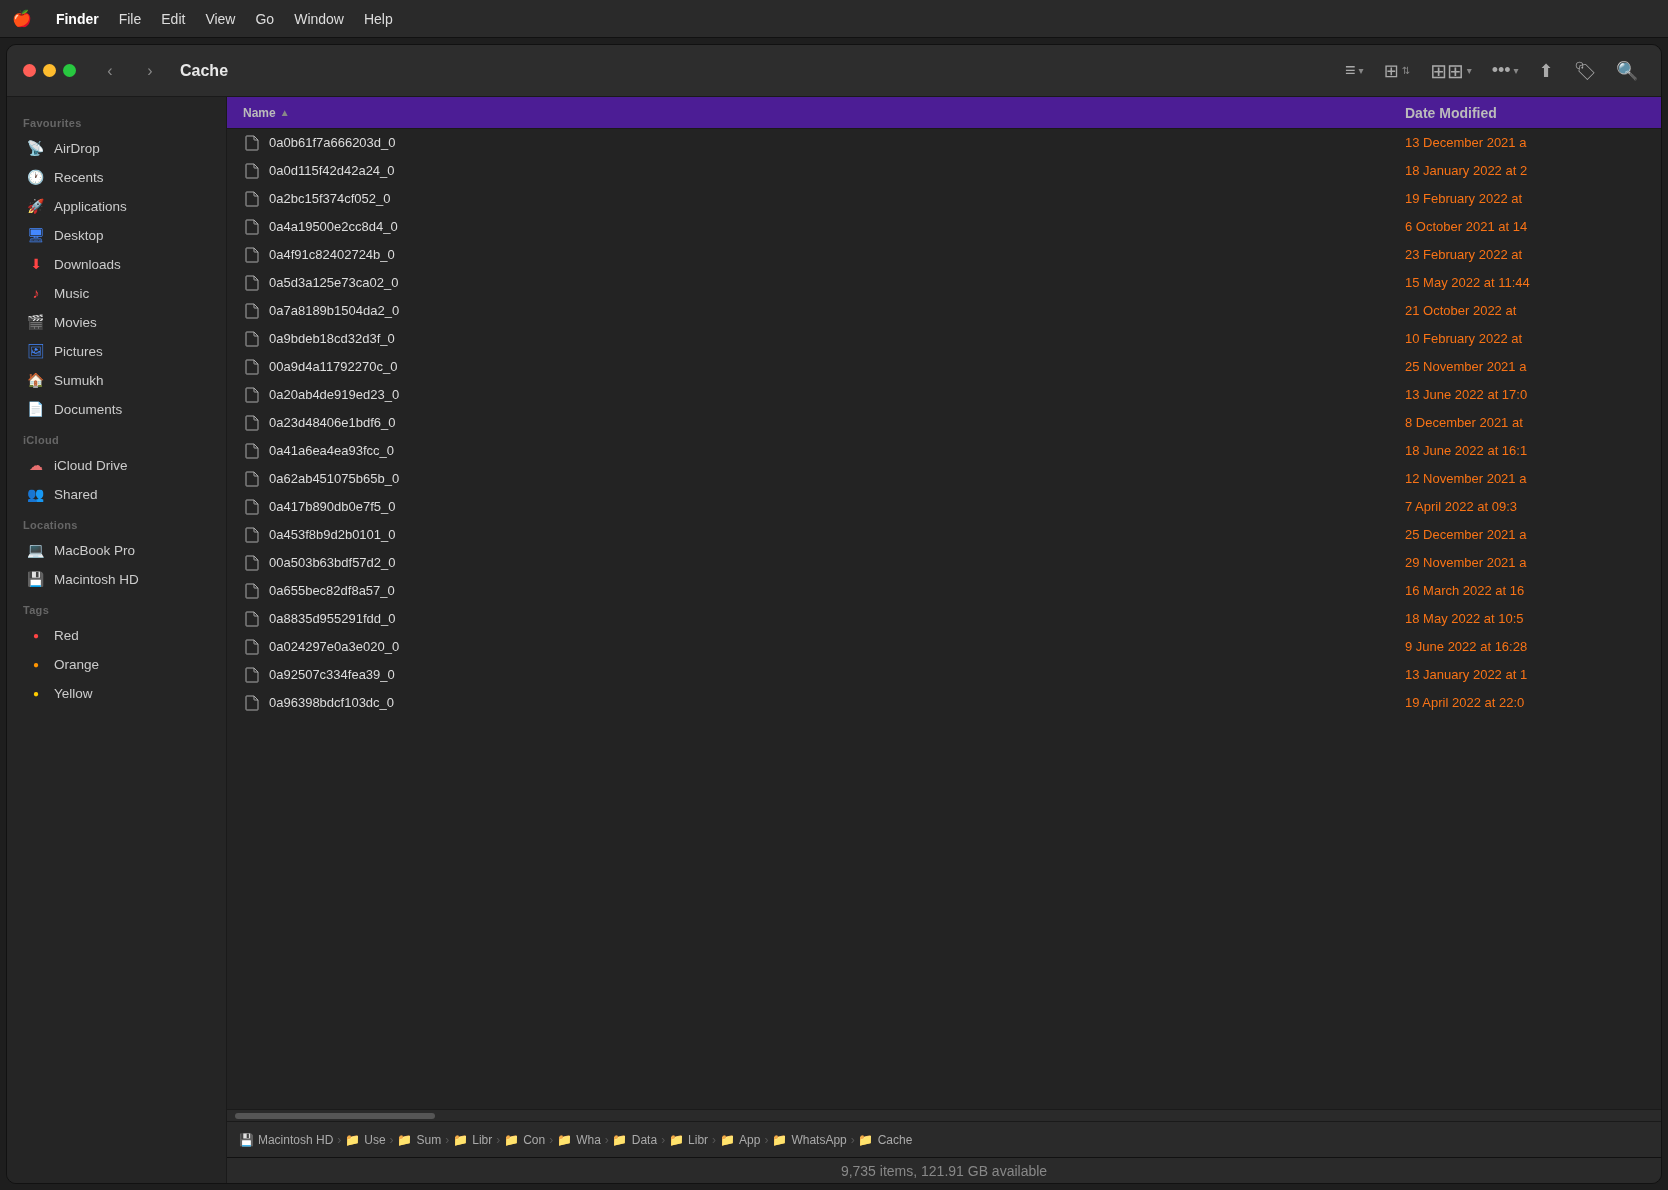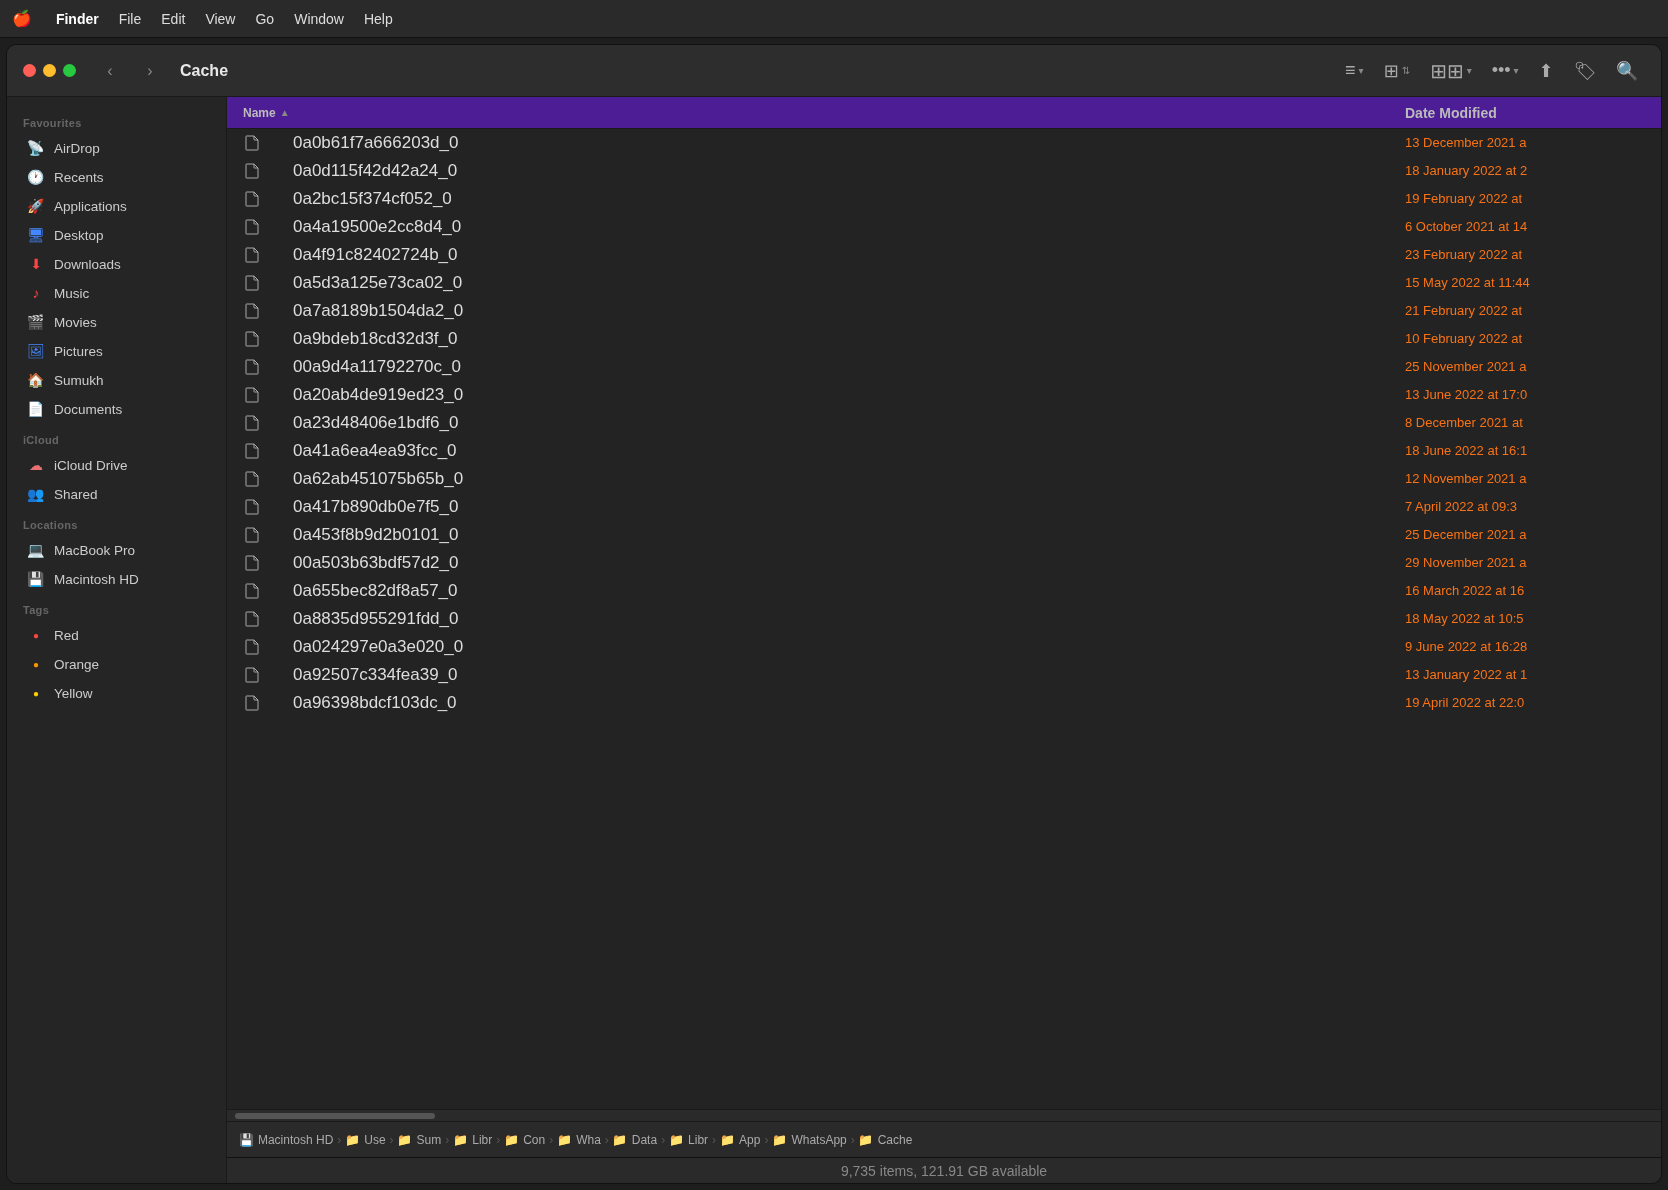--- a/index.html
+++ b/index.html
@@ -225,26 +225,25 @@
       margin-right: 8px;
       display: flex;
       align-items: center;
       justify-content: center;
       color: #ccc;
       font-size: 13px;
       flex-shrink: 0;
     }
     .file-name {
       flex: 1;
-      font-size: 17px;
+      font-size: 13px;
       color: #ddd;
       white-space: nowrap;
       overflow: hidden;
       text-overflow: ellipsis;
-      margin-left: 24px;
     }
     .file-date {
       width: 240px;
       font-size: 13px;
       color: #f97316;
       white-space: nowrap;
       overflow: hidden;
     }
 
     
@@ -517,21 +516,21 @@
       <div class="file-date">15 May 2022 at 11:44</div>
     </div>
           <div class="file-row">
       <div class="file-icon">
         <svg width="14" height="16" viewBox="0 0 14 16" fill="none" xmlns="http://www.w3.org/2000/svg">
           <path d="M1 1.5A.5.5 0 011.5 1H9l4 4v9.5a.5.5 0 01-.5.5H1.5a.5.5 0 01-.5-.5v-13z" stroke="#aaa" stroke-width="1" fill="none"></path>
           <path d="M9 1v3.5a.5.5 0 00.5.5H13" stroke="#aaa" stroke-width="1" fill="none"></path>
         </svg>
       </div>
       <div class="file-name">0a7a8189b1504da2_0</div>
-      <div class="file-date">21 February 2022 at</div>
+      <div class="file-date">21 October 2022 at</div>
     </div>
           <div class="file-row">
       <div class="file-icon">
         <svg width="14" height="16" viewBox="0 0 14 16" fill="none" xmlns="http://www.w3.org/2000/svg">
           <path d="M1 1.5A.5.5 0 011.5 1H9l4 4v9.5a.5.5 0 01-.5.5H1.5a.5.5 0 01-.5-.5v-13z" stroke="#aaa" stroke-width="1" fill="none"></path>
           <path d="M9 1v3.5a.5.5 0 00.5.5H13" stroke="#aaa" stroke-width="1" fill="none"></path>
         </svg>
       </div>
       <div class="file-name">0a9bdeb18cd32d3f_0</div>
       <div class="file-date">10 February 2022 at</div>

